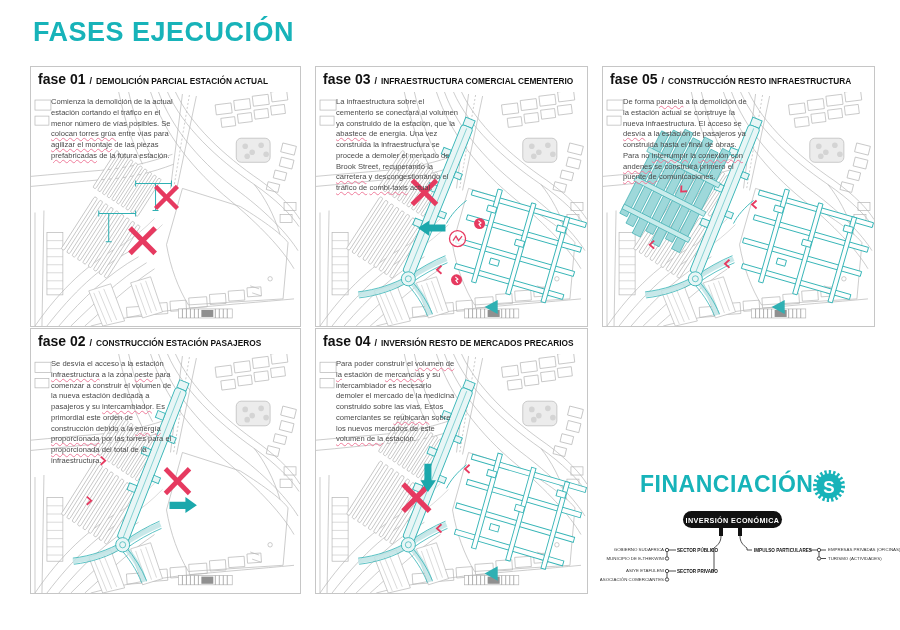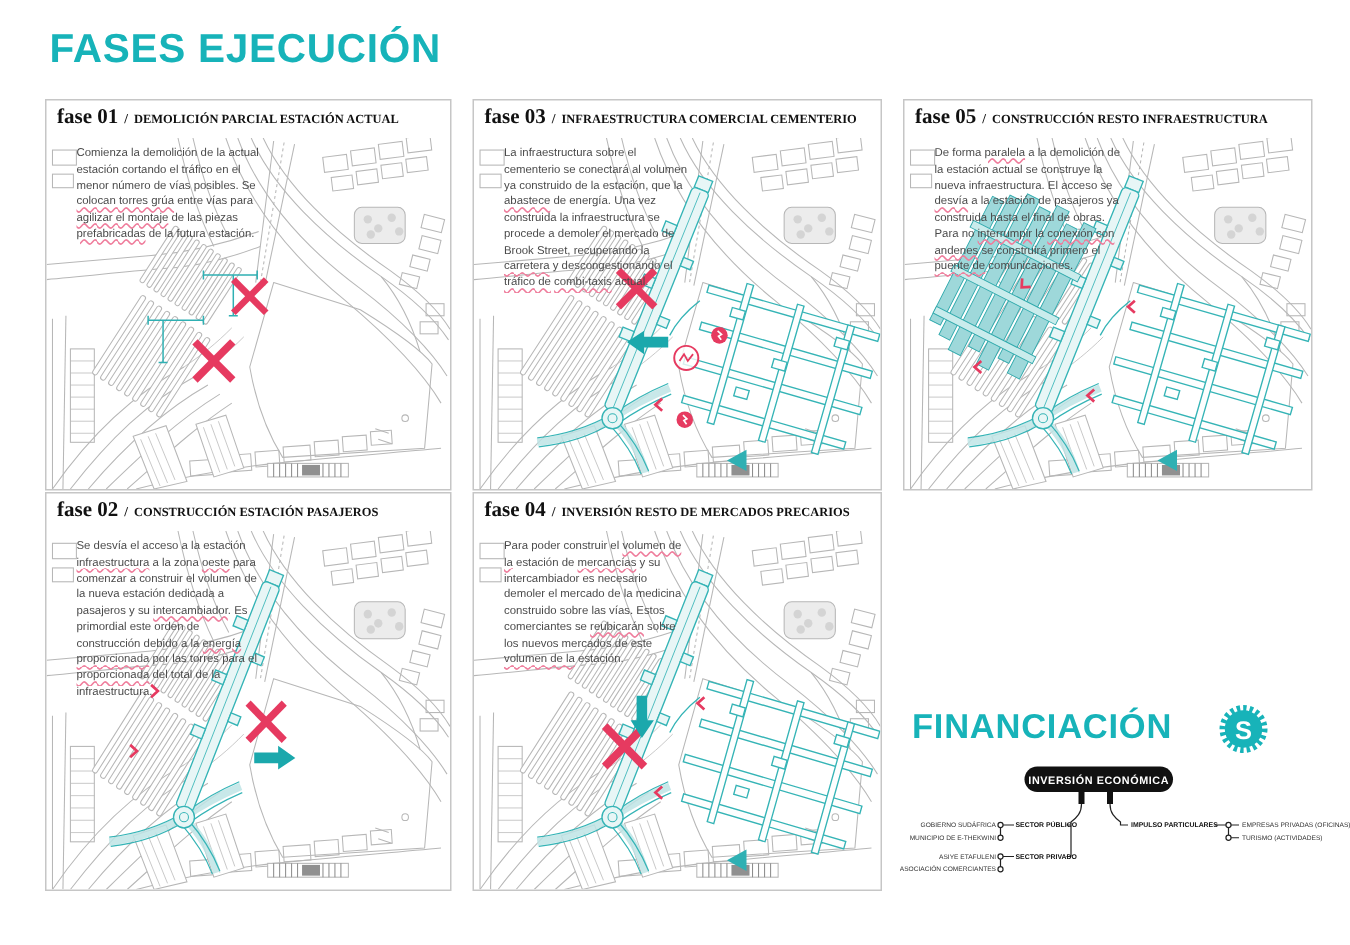--- a/index.html
+++ b/index.html
@@ -5,29 +5,29 @@
   html,body{margin:0;padding:0;width:900px;height:630px;background:#fff;
     font-family:"Liberation Sans","DejaVu Sans",sans-serif;overflow:hidden;position:relative;}
   .main-title{position:absolute;left:33px;top:17px;font-size:27px;font-weight:bold;
     color:#17b3b9;letter-spacing:.5px;}
   .panel{position:absolute;border:1px solid #c6c6c6;background:#fff;overflow:hidden;}
   #p1{left:30px;top:66px;width:269px;height:259px}
   #p2{left:30px;top:328px;width:269px;height:264px}
   #p3{left:315px;top:66px;width:271px;height:259px}
   #p4{left:315px;top:328px;width:271px;height:264px}
   #p5{left:602px;top:66px;width:271px;height:259px}
-  .phead{position:absolute;left:7px;top:4px;right:3px;display:flex;align-items:baseline;gap:4px;z-index:3;font-family:Liberation Serif, serif;}
+  .phead{position:absolute;left:7px;top:4px;right:3px;display:flex;align-items:baseline;gap:4px;z-index:3;}
   .pnum{font-size:14px;font-weight:bold;color:#111;white-space:nowrap;}
   .psep{font-size:9px;font-weight:bold;color:#111;}
   .ptitle{font-size:8.3px;font-weight:bold;color:#111;white-space:nowrap;}
   .pbody{position:absolute;left:20px;top:30px;width:124px;font-size:7.6px;line-height:1.42;
     color:#4a4a4a;z-index:3;}
   .pbody u{text-decoration:underline wavy #ef7d9c 1px;text-underline-offset:1px;}
   .map{position:absolute;left:0;top:25px;width:100%;height:calc(100% - 25px);}
-  .fin-title{position:absolute;left:608px;top:471px;font-size:23px;font-weight:bold;
+  .fin-title{position:absolute;left:640px;top:471px;font-size:23px;font-weight:bold;
     color:#17b3b9;letter-spacing:.5px;}
   #money-icon{position:absolute;left:806px;top:463px;width:46px;height:46px;}
   #fin-diagram{position:absolute;left:600px;top:505px;width:300px;height:95px;}
   .fin-group{font-size:4.6px;font-weight:bold;fill:#111;}
   .fin-item{font-size:4.4px;fill:#333;}
   .pill-text{font-size:7.2px;font-weight:bold;fill:#fff;letter-spacing:.4px;}
 </style>
 </head>
 <body>
 

